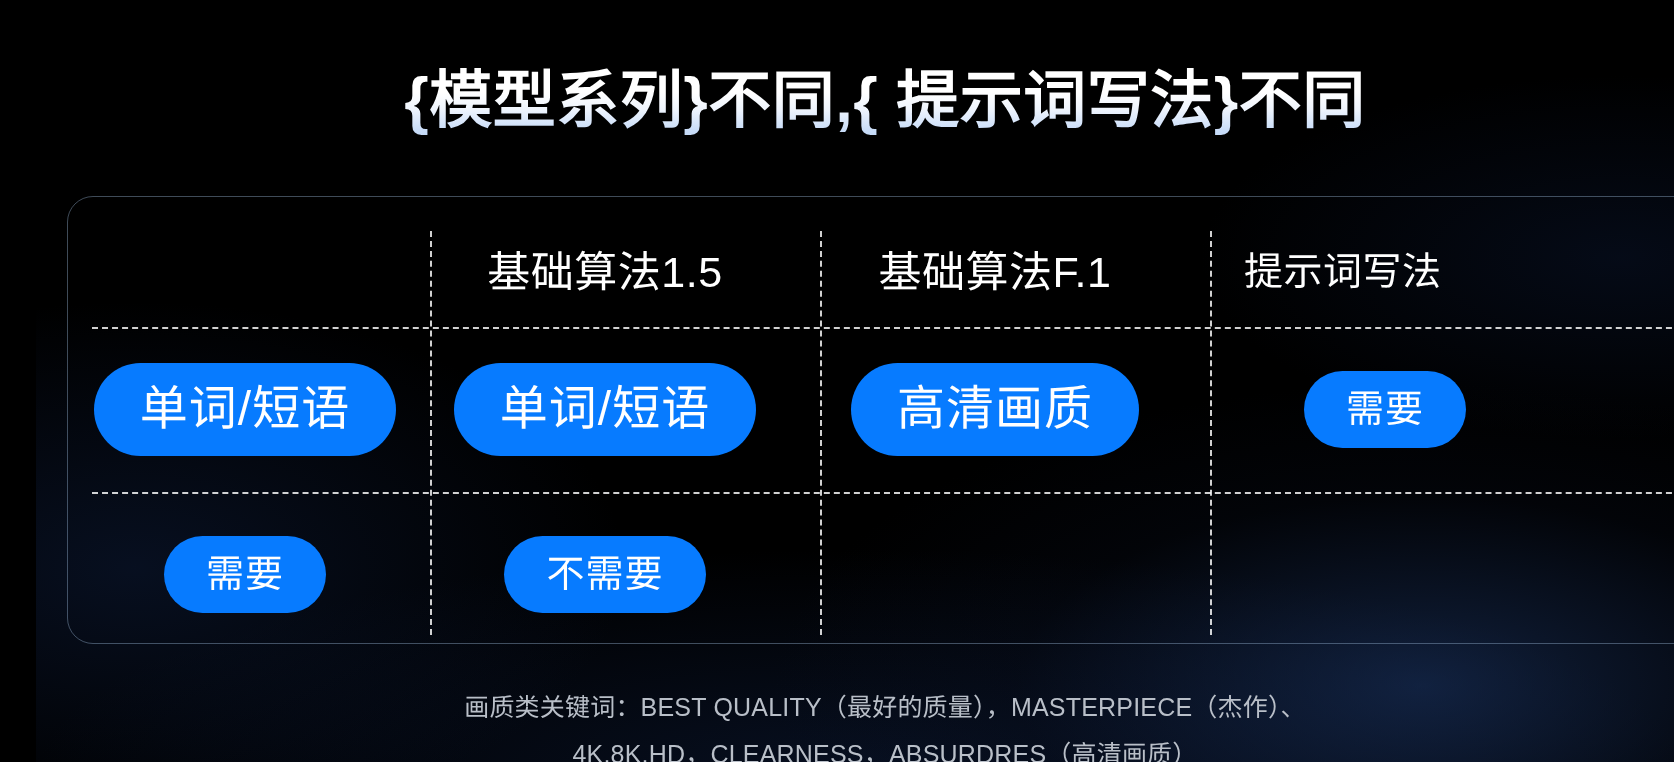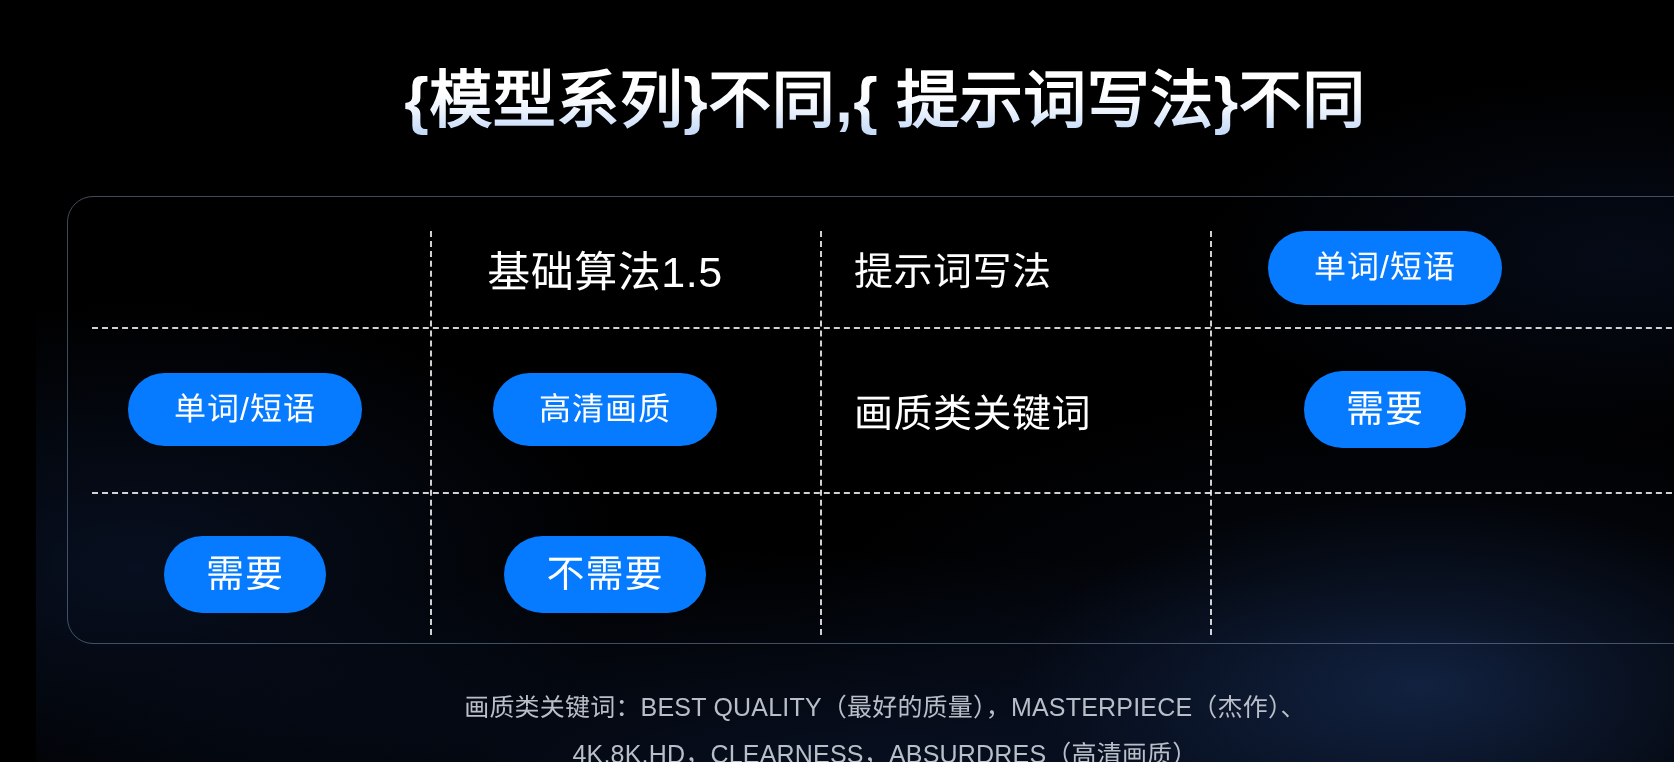--- a/index.html
+++ b/index.html
@@ -133,21 +133,21 @@
   .h-divider.h2 { top: 283px; }
 
   
   .pill {
     display: inline-flex;
     align-items: center;
     justify-content: center;
     background: #077bff;
     color: #ffffff;
     border-radius: 999px;
-    font-size: 32px;
+    font-size: 48px;
     font-weight: 500;
     letter-spacing: 1px;
     white-space: nowrap;
     padding: 18px 46px;
     line-height: 1.18;
   }
 
   .pill.small {
     font-size: 38px;
     padding: 16px 42px;
@@ -177,37 +177,37 @@
   <h1 class="title">{模型系列}不同,{ 提示词写法}不同</h1>
 
   <div class="card">
 
     <div class="table">
 
       <div class="cell"></div>
       <div class="cell">
         <span class="col-header">基础算法1.5</span>
       </div>
+      <div class="cell">
+        <span class="col-header">基础算法F.1</span>
+      </div>
 
       <div class="cell rowlabel">
         <span class="row-label">提示词写法</span>
       </div>
       <div class="cell">
         <span class="pill">单词/短语</span>
       </div>
       <div class="cell">
         <span class="pill">单词/短语</span>
       </div>
       <div class="cell">
         <span class="pill">高清画质</span>
       </div>
 
-      <div class="cell rowlabel">
-        <span class="row-label">画质类关键词</span>
-      </div>
       <div class="cell">
         <span class="pill small">需要</span>
       </div>
       <div class="cell">
         <span class="pill small">需要</span>
       </div>
       <div class="cell">
         <span class="pill small">不需要</span>
       </div>
 

